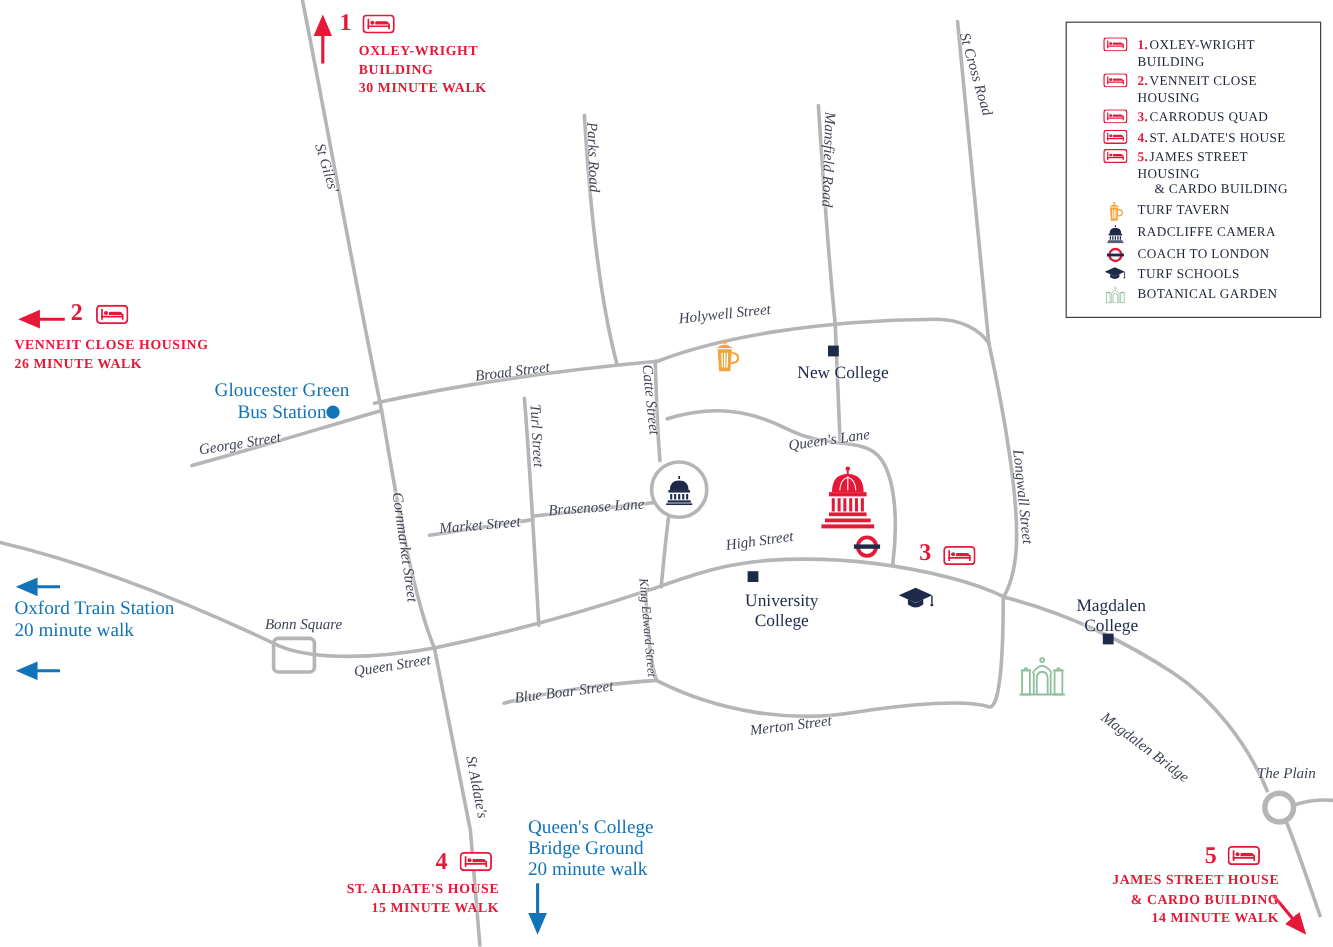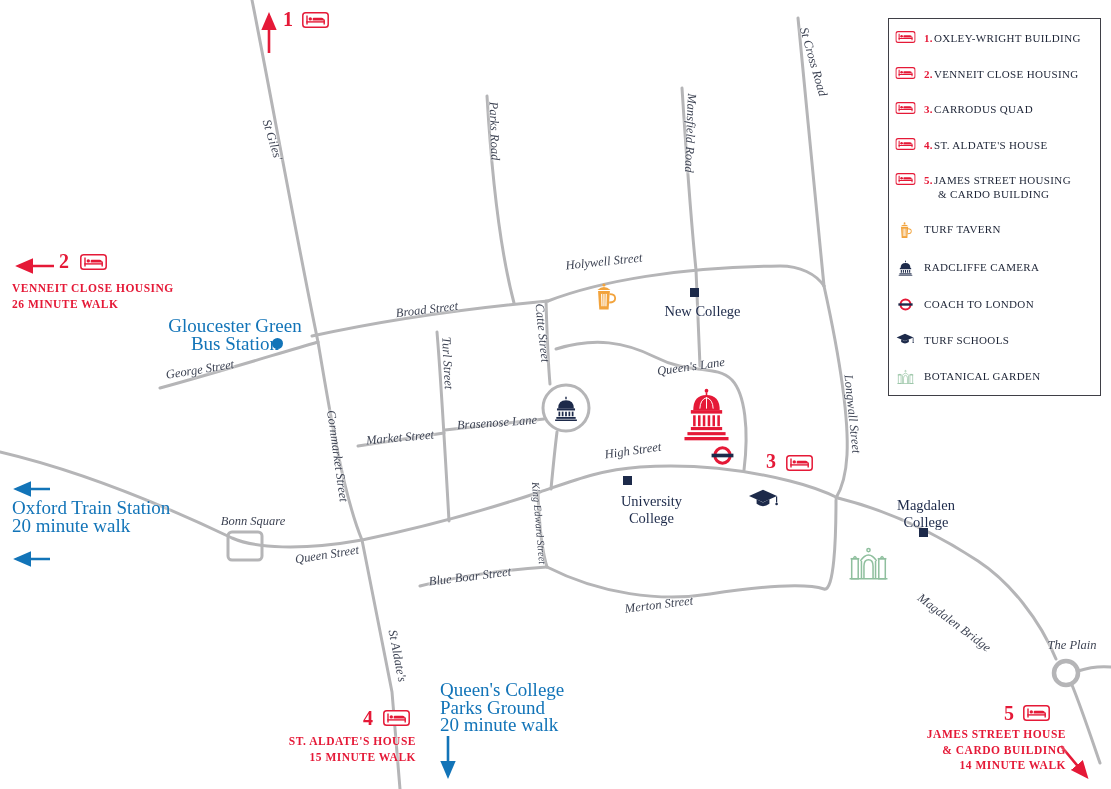--- a/index.html
+++ b/index.html
@@ -7,30 +7,30 @@
     --green:#8fbf9e; --road:#b5b5b7; --street:#3e4454;
   }
   *{box-sizing:border-box}
   body{margin:0;background:#fff;font-family:"Liberation Serif","DejaVu Serif",serif}
   .map{position:relative;width:1111px;height:789px;background:#fff;overflow:hidden}
   .roads-svg{position:absolute;left:0;top:0}
   .street{position:absolute;font-style:italic;font-size:12.5px;color:var(--street);white-space:nowrap;
           transform-origin:center;text-shadow:0 0 3px #fff,0 0 3px #fff}
   .loc{position:absolute;color:var(--navy);font-size:14.5px;line-height:16.5px;text-align:center;
        text-shadow:0 0 3px #fff,0 0 3px #fff}
-  .blue-t{position:absolute;color:var(--blue);font-size:19px;line-height:17.5px;text-shadow:0 0 3px #fff}
+  .blue-t{position:absolute;color:var(--blue);font-size:16px;line-height:17.5px;text-shadow:0 0 3px #fff}
   .red-t{position:absolute;color:var(--red);font-weight:bold;font-size:11.5px;letter-spacing:.5px;
          line-height:15.5px;text-shadow:0 0 3px #fff}
   .num{position:absolute;color:var(--red);font-weight:bold;font-size:20px;text-shadow:0 0 3px #fff}
   .sq{position:absolute;width:9px;height:9px;background:var(--navy)}
   .dot{position:absolute;width:11px;height:11px;border-radius:50%;background:var(--blue)}
   .qc-title{position:absolute;color:var(--red);font-weight:bold;font-size:15px;letter-spacing:1.1px;
             text-align:center;line-height:18px;text-shadow:0 0 3px #fff}
   .legend{position:absolute;left:888px;top:18px;width:213px;border:1px solid #3f3f46;background:#fff;
-          padding:11px 8px 11px 4px;display:flex;flex-direction:column;gap:20px}
+          padding:11px 8px 11px 28px;display:flex;flex-direction:column;gap:1px}
   .lg-row{display:flex;align-items:flex-start;gap:7px}
   .lg-ic{flex:0 0 24px;width:24px;display:flex;justify-content:center;align-items:center;padding-top:1px}
   .lg-txt{font-size:11px;letter-spacing:.35px;color:#1c2335;line-height:13.5px;padding-top:2px}
   .lg-num{color:var(--red);font-weight:bold;margin-right:1px}
   .lg-lab2{display:block;margin-left:14px}
   .ic-bed{width:21px;height:12px}
   .ic-tavern{width:13px;height:17px}
   .ic-radcliffe{width:15px;height:16px}
   .ic-roundel{width:15px;height:15px}
   .ic-cap{width:18px;height:13px}
@@ -226,20 +226,25 @@
   <div class="sq" style="left:623px;top:476px"></div>
 
   <div class="loc" style="left:880px;top:497px;width:92px">
     <div>Magdalen</div>
     <div>College</div>
   </div>
   <div class="sq" style="left:919px;top:528px"></div>
 
 
   <div class="num" style="left:283px;top:8px">1</div>
+  <div class="red-t" style="left:299px;top:36px">
+    <div>OXLEY-WRIGHT</div>
+    <div>BUILDING</div>
+    <div>30 MINUTE WALK</div>
+  </div>
 
   <div class="num" style="left:59px;top:250px">2</div>
   <div class="red-t" style="left:12px;top:281px">
     <div>VENNEIT CLOSE HOUSING</div>
     <div>26 MINUTE WALK</div>
   </div>
 
   <div class="num" style="left:766px;top:450px">3</div>
 
   <div class="num" style="left:363px;top:707px">4</div>
@@ -254,21 +259,21 @@
     <div>&amp; CARDO BUILDING</div>
     <div>14 MINUTE WALK</div>
   </div>
 
   <div class="blue-t" style="left:12px;top:499px">
     <div>Oxford Train Station</div>
     <div>20 minute walk</div>
   </div>
   <div class="blue-t" style="left:440px;top:681px">
     <div>Queen's College</div>
-    <div>Parks Ground</div>
+    <div>Bridge Ground</div>
     <div>20 minute walk</div>
   </div>
 
   <div class="legend">
     <div class="lg-row">
       <span class="lg-ic">
           <svg class="ic-bed" viewBox="0 0 27 16">
             <use href="#sym-bed"></use>
           </svg>
         </span>

